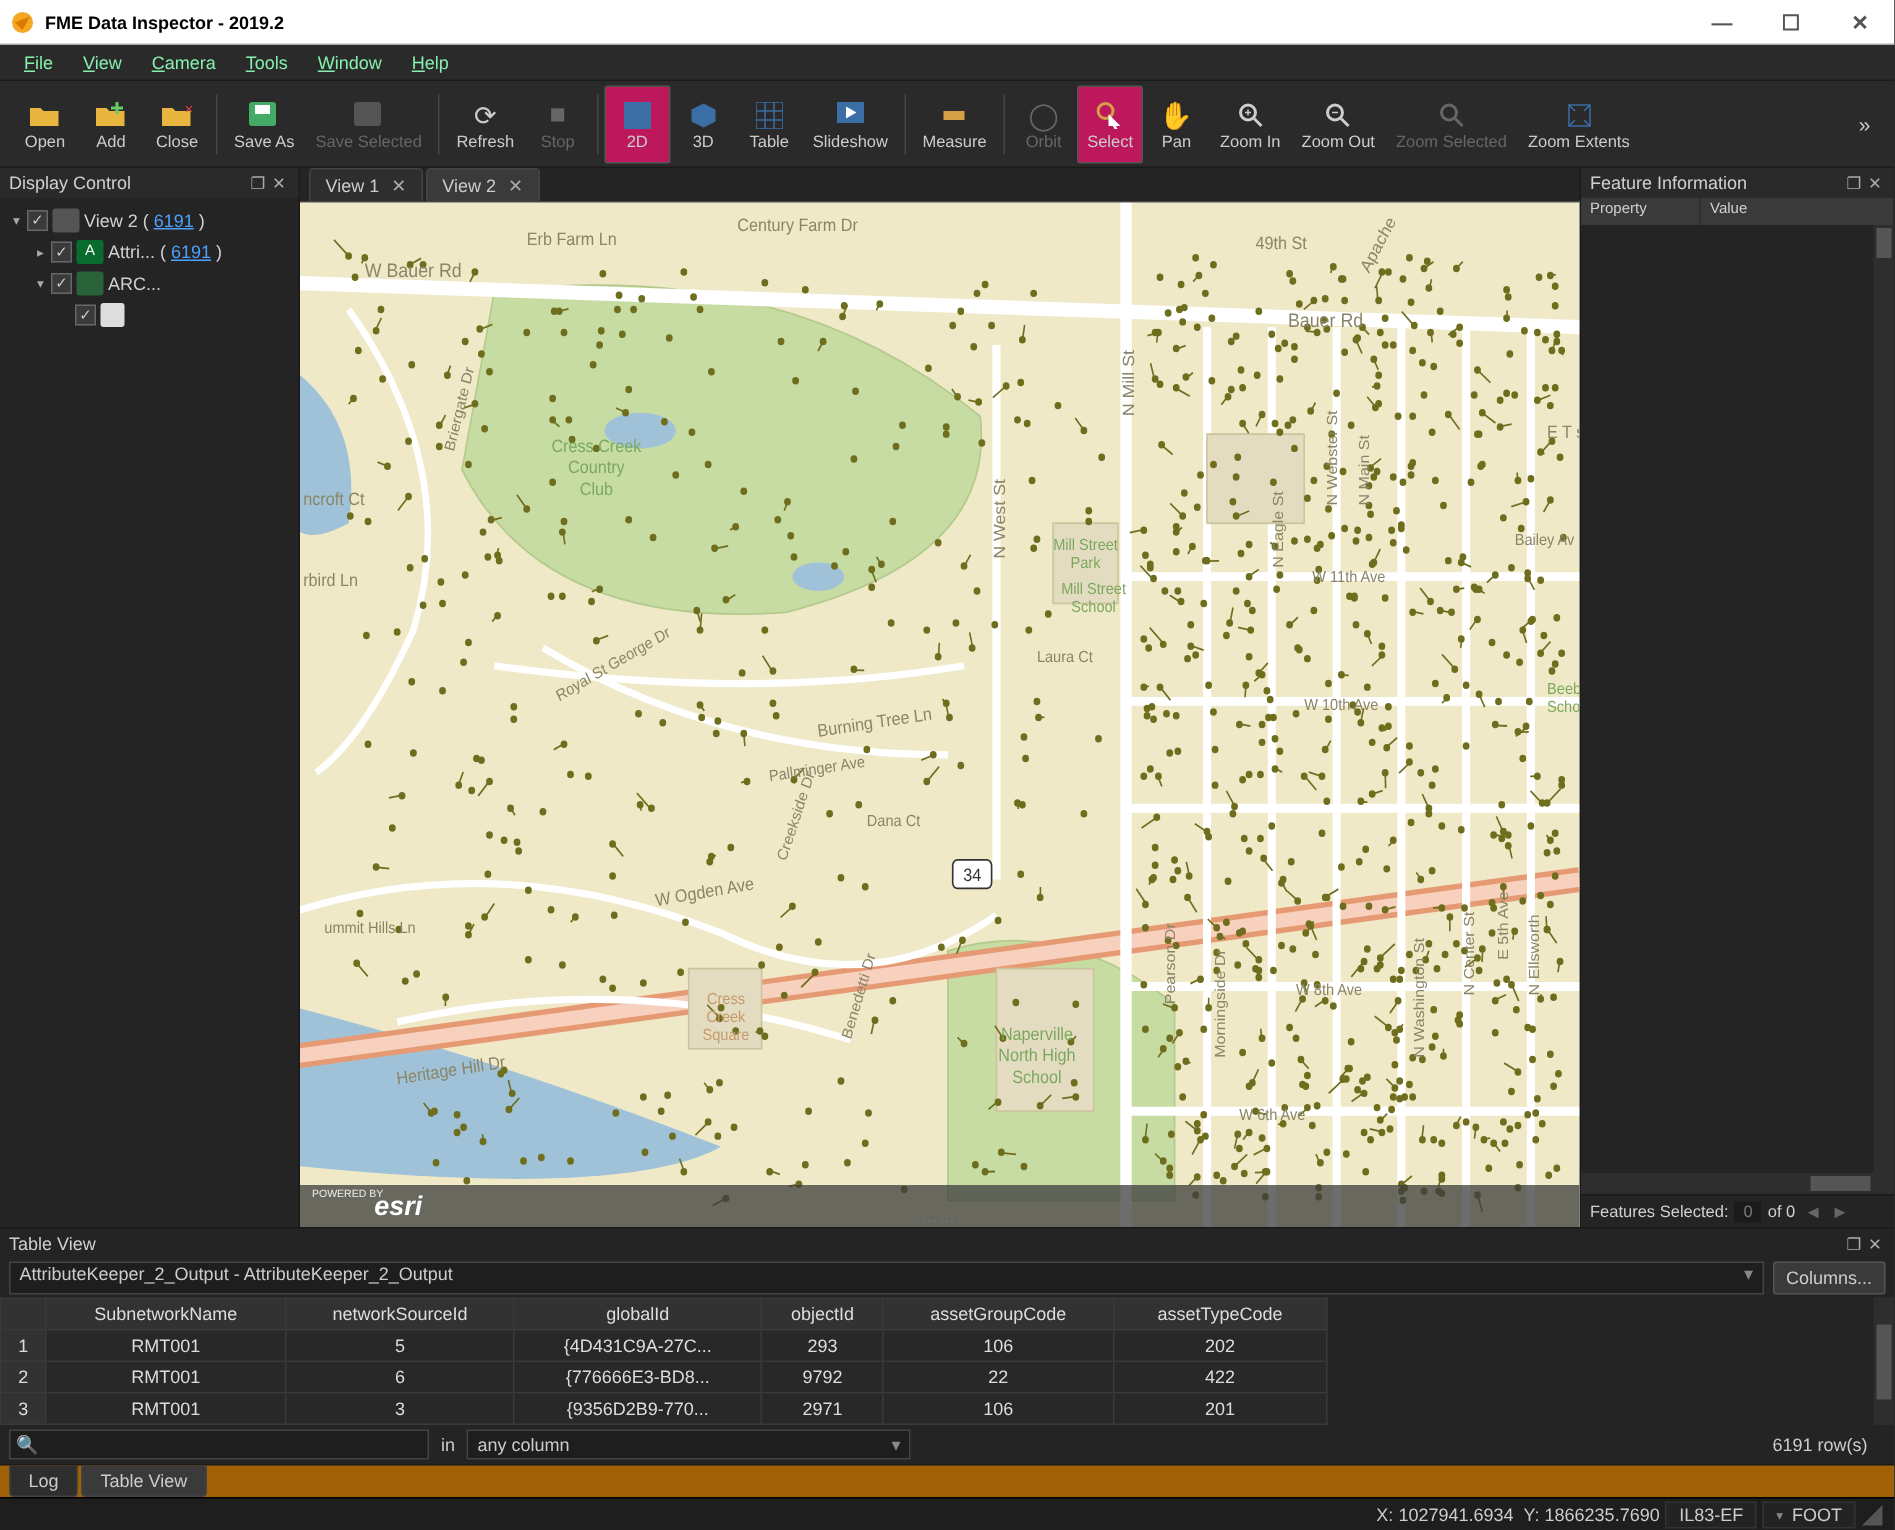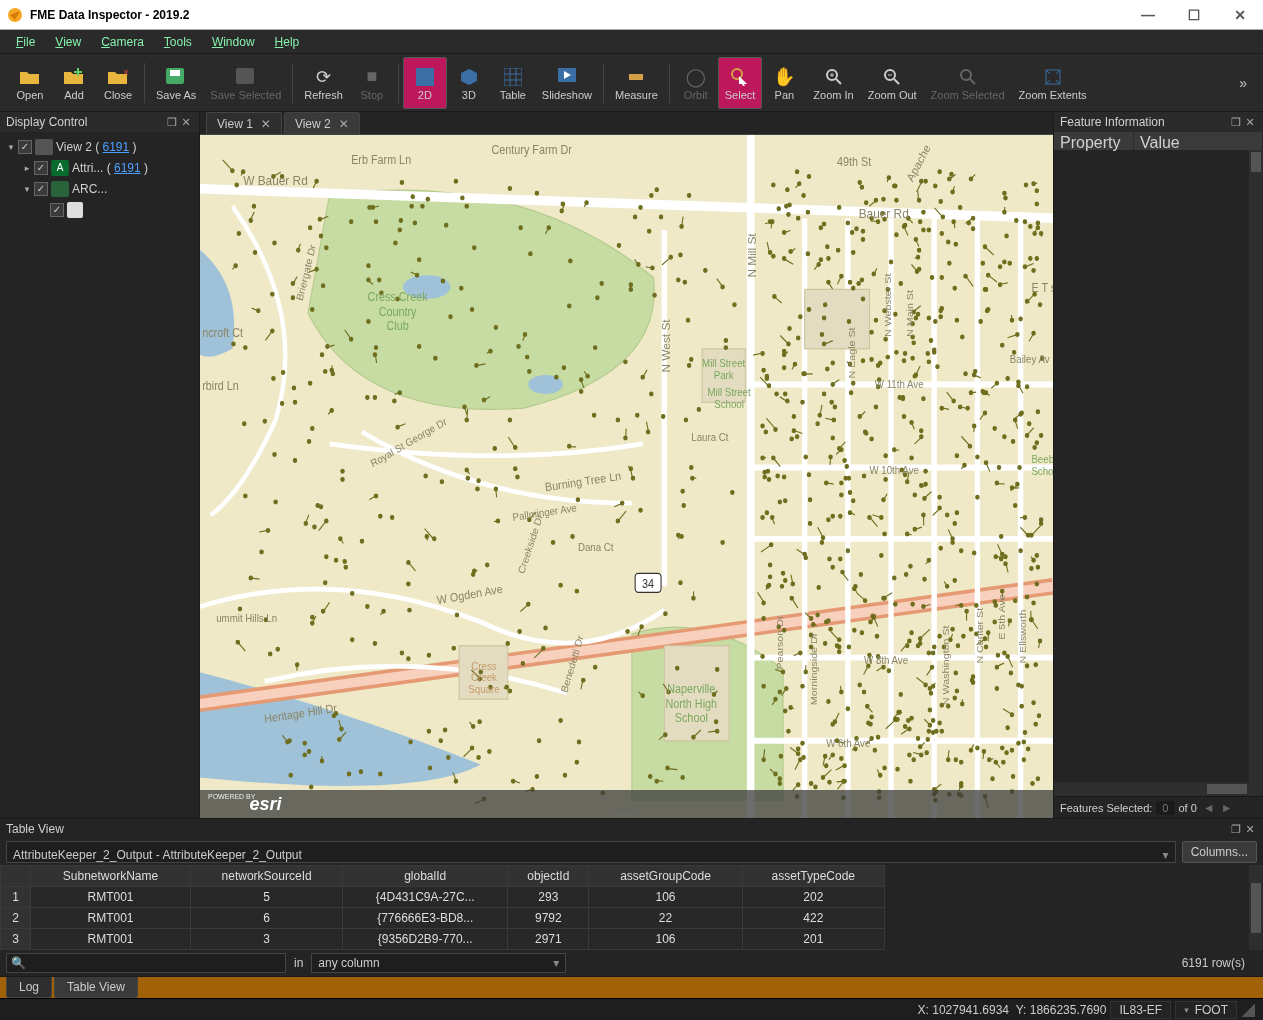--- a/index.html
+++ b/index.html
@@ -185,21 +185,21 @@
   width: 210px;
   background: #242424;
   display: flex;
   flex-direction: column;
   border-left: 1px solid #1a1a1a;
 }
 .prop-header {
   display: flex;
   background: #3a3a3a;
   height: 18px;
-  font-size: 16px;
+  font-size: 10px;
 }
 .prop-header div { padding: 2px 6px; border-right: 1px solid #2a2a2a; }
 .prop-body { flex: 1; position:relative;}
 .right-scroll {
   position:absolute; top:0; bottom:0; right:0; width:14px; background:#2e2e2e;
 }
 .right-scroll .thumb{ background:#555; height:20px; margin:2px;}
 .feat-sel {
   height: 22px;
   border-top: 1px solid #1a1a1a;
@@ -232,21 +232,21 @@
   align-items: center;
   padding: 0 6px;
   gap: 6px;
 }
 .tv-selector .combo {
   flex: 1;
   background: #1e1e1e;
   border: 1px solid #444;
   height: 22px;
   display: flex;
-  align-items: flex-end;
+  align-items: flex-start;
   padding: 0 6px;
   color: #ccc;
 }
 .tv-selector .combo .caret{ margin-left:auto; color:#888;}
 .tv-selector .columns-btn {
   background:#3a3a3a; border:1px solid #555; padding:3px 8px; color:#ccc; border-radius:2px;
 }
 
 .grid-wrap { display:flex; }
 .grid {
@@ -276,21 +276,21 @@
 }
 .tv-search .search-box {
   width: 280px; height: 20px;
   background: #1e1e1e;
   border: 1px solid #444;
   display: flex; align-items: center;
   padding: 0 4px; color:#888;
 }
 .tv-search .in-label { color:#ccc; }
 .tv-search .col-combo {
-  width: 255px; height: 20px;
+  width: 296px; height: 20px;
   background:#1e1e1e; border:1px solid #444;
   display:flex; align-items:center; padding:0 6px; color:#ccc;
 }
 .tv-search .col-combo .caret{ margin-left:auto; color:#888;}
 .tv-search .rowcount { margin-left:auto; color:#ccc; padding-right:12px;}
 
 
 .bottom-tabs {
   height: 22px;
   background: #a16207;

